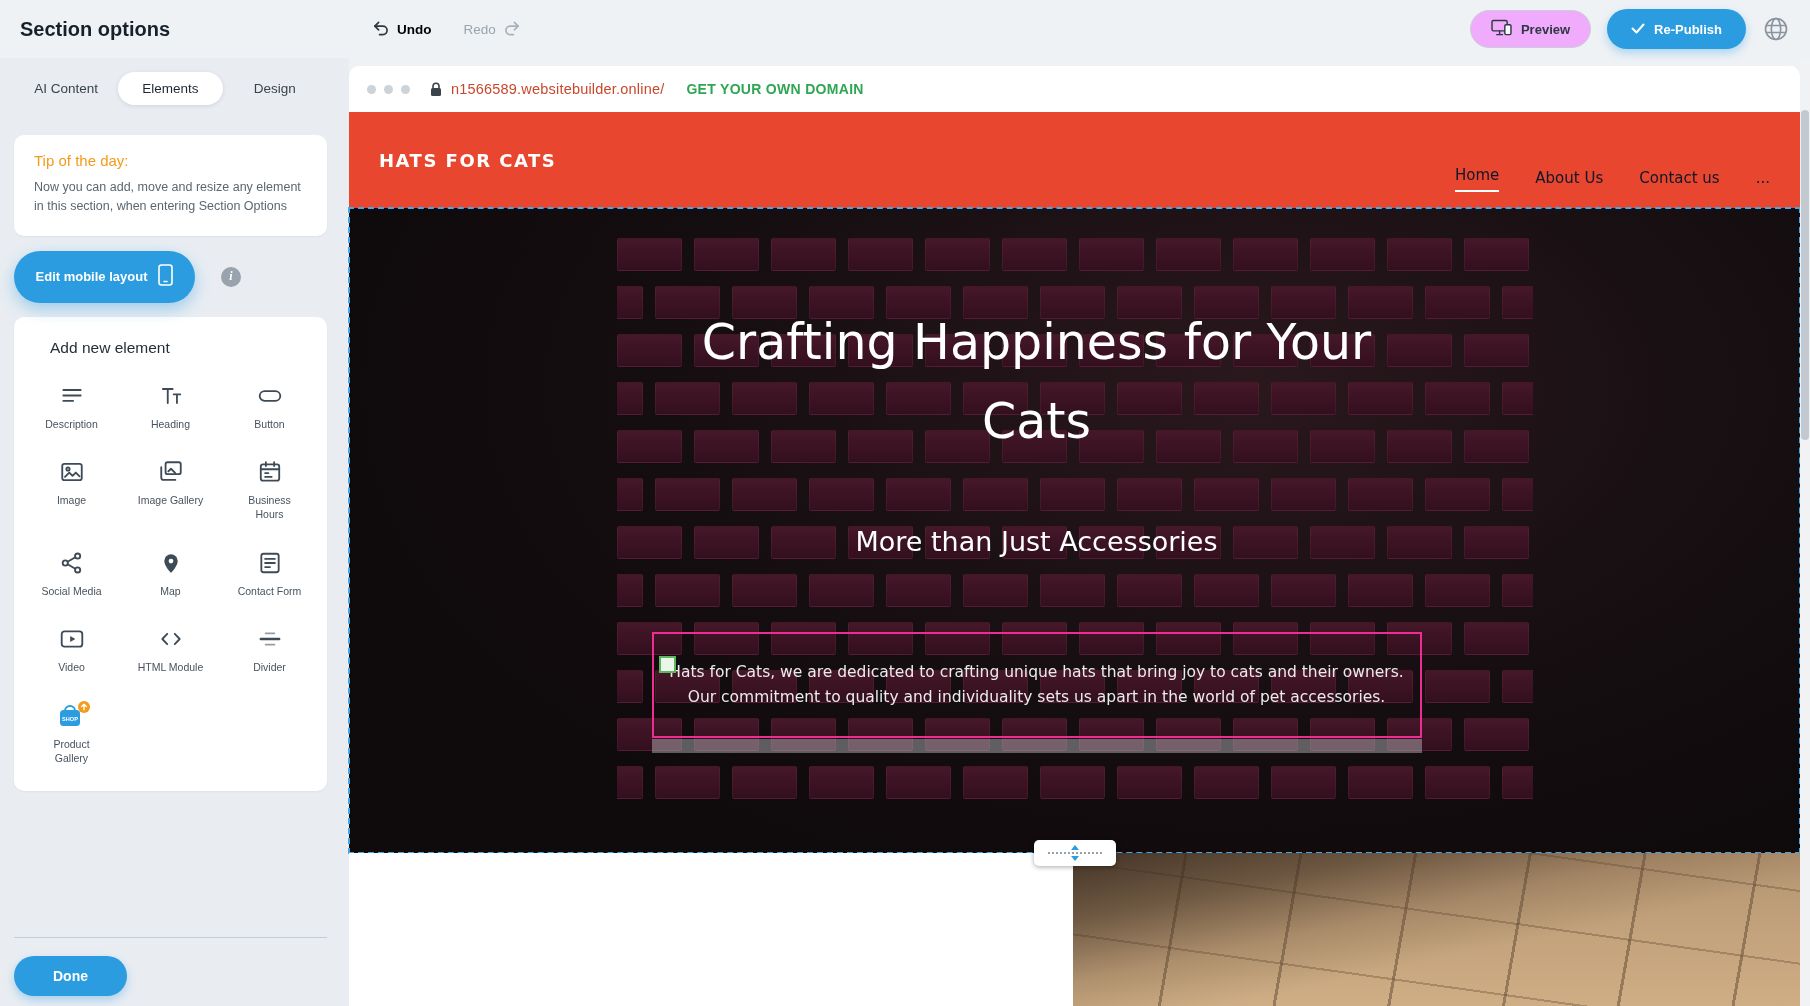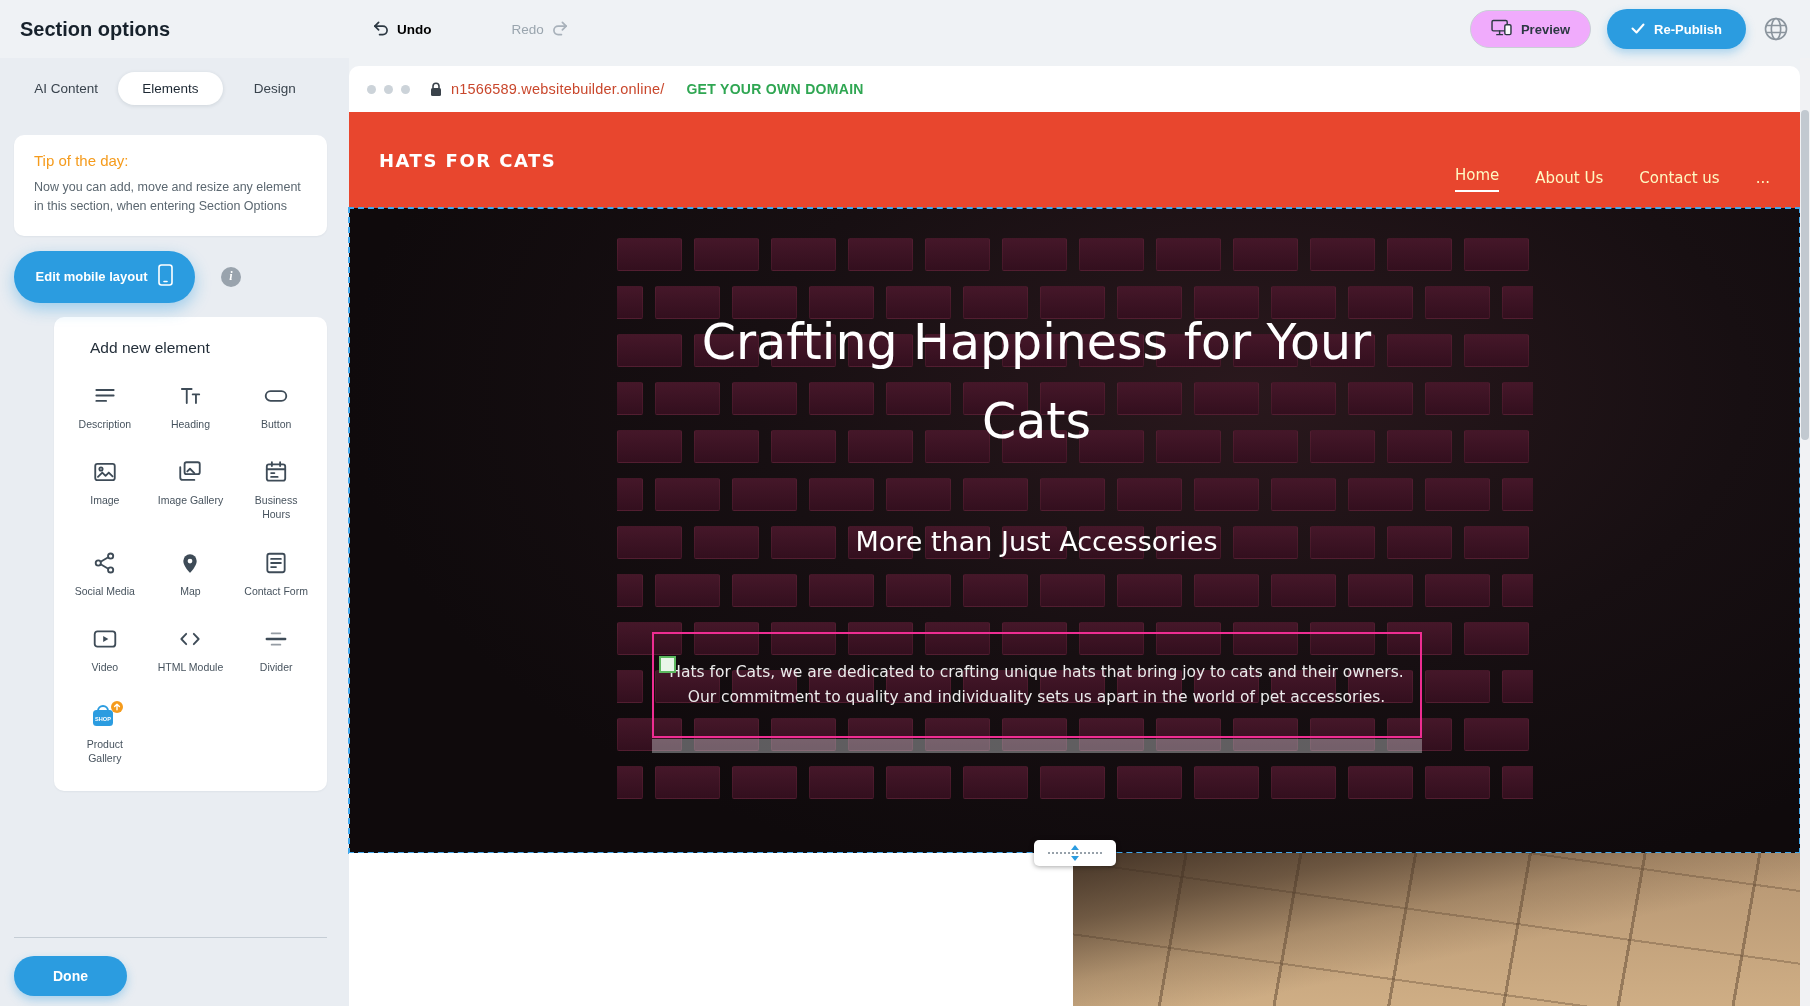--- a/index.html
+++ b/index.html
@@ -7,21 +7,21 @@
     font-family:"Liberation Sans",sans-serif; background:#eff2f5; }
   button { font-family:inherit; }
 
   
   .topbar { position:absolute; left:0; top:0; right:0; height:58px; display:flex;
     align-items:center; padding:0 20px; z-index:20; }
   .topbar-title { font-size:20px; font-weight:700; color:#16212b; }
   .history { position:absolute; left:372px; top:0; height:58px; display:flex; align-items:center; gap:32px; }
   .hist-btn { display:flex; align-items:center; gap:8px; background:none; border:none;
     font-size:13.5px; font-weight:700; color:#000000; cursor:pointer; padding:0; }
-  .hist-btn.disabled { color:#9aa5ae; font-weight:400; cursor:default;margin-left:48px; }
+  .hist-btn.disabled { color:#9aa5ae; font-weight:400; cursor:default; }
   .topbar-right { margin-left:auto; display:flex; align-items:center; gap:16px; }
   .btn-preview { display:flex; align-items:center; gap:9px; height:38px; padding:0 20px;
     border-radius:19px; border:1px solid #c9cfd6; background:#f0abfc; font-weight:700;
     font-size:13px; color:#2c3842; cursor:pointer; }
   .btn-republish { display:flex; align-items:center; gap:9px; height:40px; padding:11px 24px;
     border-radius:20px; border:none; background:#2b9ce0; color:#fff; font-weight:700;
     font-size:13px; cursor:pointer; box-shadow:0 4px 10px rgba(43,156,224,.35); }
   .globe-btn { background:none; border:none; padding:0; cursor:pointer; line-height:0; }
 
   
@@ -35,21 +35,21 @@
   .tip-card { margin-top:30px; padding:17px 20px 19px; }
   .tip-title { color:#f59b1c; font-weight:400; font-size:15px; }
   .tip-body { margin-top:9px; font-size:12.5px; line-height:1.55; color:#5b6770; }
   .mobile-row { margin-top:15px; display:flex; align-items:center; gap:26px; }
   .btn-mobile { width:181px; height:52px; border-radius:26px; border:none; background:#2b9ce0;
     color:#fff; font-weight:700; font-size:13px; display:flex; align-items:center;
     justify-content:center; gap:11px; cursor:pointer; box-shadow:0 6px 16px rgba(43,156,224,.4); }
   .info-dot { width:20px; height:20px; border-radius:50%; background:#99a3ad; color:#fff;
     font:italic 700 12px "Liberation Serif",serif; display:flex; align-items:center;
     justify-content:center; cursor:pointer; border:none; }
-  .elements-card { margin-top:14px; padding:22px 8px 26px;margin-left:40px; }
+  .elements-card { margin-top:14px; padding:22px 8px 26px; }
   .elements-title { font-size:15.5px; color:#242f3a; padding-left:28px; }
   .el-grid { margin-top:24px; display:grid; grid-template-columns:repeat(3,1fr); row-gap:26px; }
   .el-item { display:flex; flex-direction:column; align-items:center; gap:7px; background:none;
     border:none; padding:0; cursor:pointer; }
   .el-icon { height:30px; display:flex; align-items:center; justify-content:center; }
   .el-label { font-size:10.5px; color:#47535e; line-height:1.3; text-align:center; max-width:72px; }
   svg.ic { stroke:#3e4b57; stroke-width:1.7; fill:none; stroke-linecap:round; stroke-linejoin:round; }
   svg.ic .fill { fill:#3e4b57; stroke:none; }
   svg.ic .thick { stroke-width:2.2; }
   svg.ic .dim { opacity:.55; }
@@ -68,21 +68,21 @@
   .lock { margin-right:9px; line-height:0; }
   .url { font-size:14.5px; color:#c9472c; letter-spacing:.2px; }
   .domain-cta { margin-left:16px; font-size:14px; font-weight:700; color:#2fa652;
     background:none; border:none; letter-spacing:.3px; cursor:pointer; }
 
   .site { position:absolute; top:54px; left:0; right:0; bottom:0; background:#fff; }
   .site-header { height:96px; background:#e8462e; display:flex; align-items:center; padding:0 30px; }
   .logo { color:#fff; font-weight:700; font-size:18px; letter-spacing:1.5px;
     font-family:"DejaVu Sans",sans-serif; cursor:pointer; }
   .site-nav { margin-left:auto; display:flex; align-items:center; gap:36px; }
-  .nav-item { color:#fef9c3; font-size:15px; font-family:"DejaVu Sans",sans-serif; background:none;
+  .nav-item { color:#0f172a; font-size:15px; font-family:"DejaVu Sans",sans-serif; background:none;
     border:none; padding:2px 0; cursor:pointer;margin-top:36px; }
   .nav-item.active { border-bottom:2px solid #fff; padding-bottom:6px; }
 
   .hero { position:absolute; top:96px; left:0; right:0; height:645px;
     background:radial-gradient(900px 520px at 62% 28%, #2a181d 0%, #170f12 55%, #0f0a0c 100%);
     outline:2px dashed #41a8ec; outline-offset:-1px; cursor:pointer; }
   .brick-wall { position:absolute; left:50%; transform:translateX(-50%); top:30px; width:916px;
     height:584px; overflow:hidden; z-index:1; }
   .brick-row { display:flex; gap:12px; margin-bottom:15px; }
   .brick-row.offset { margin-left:-39px; }

